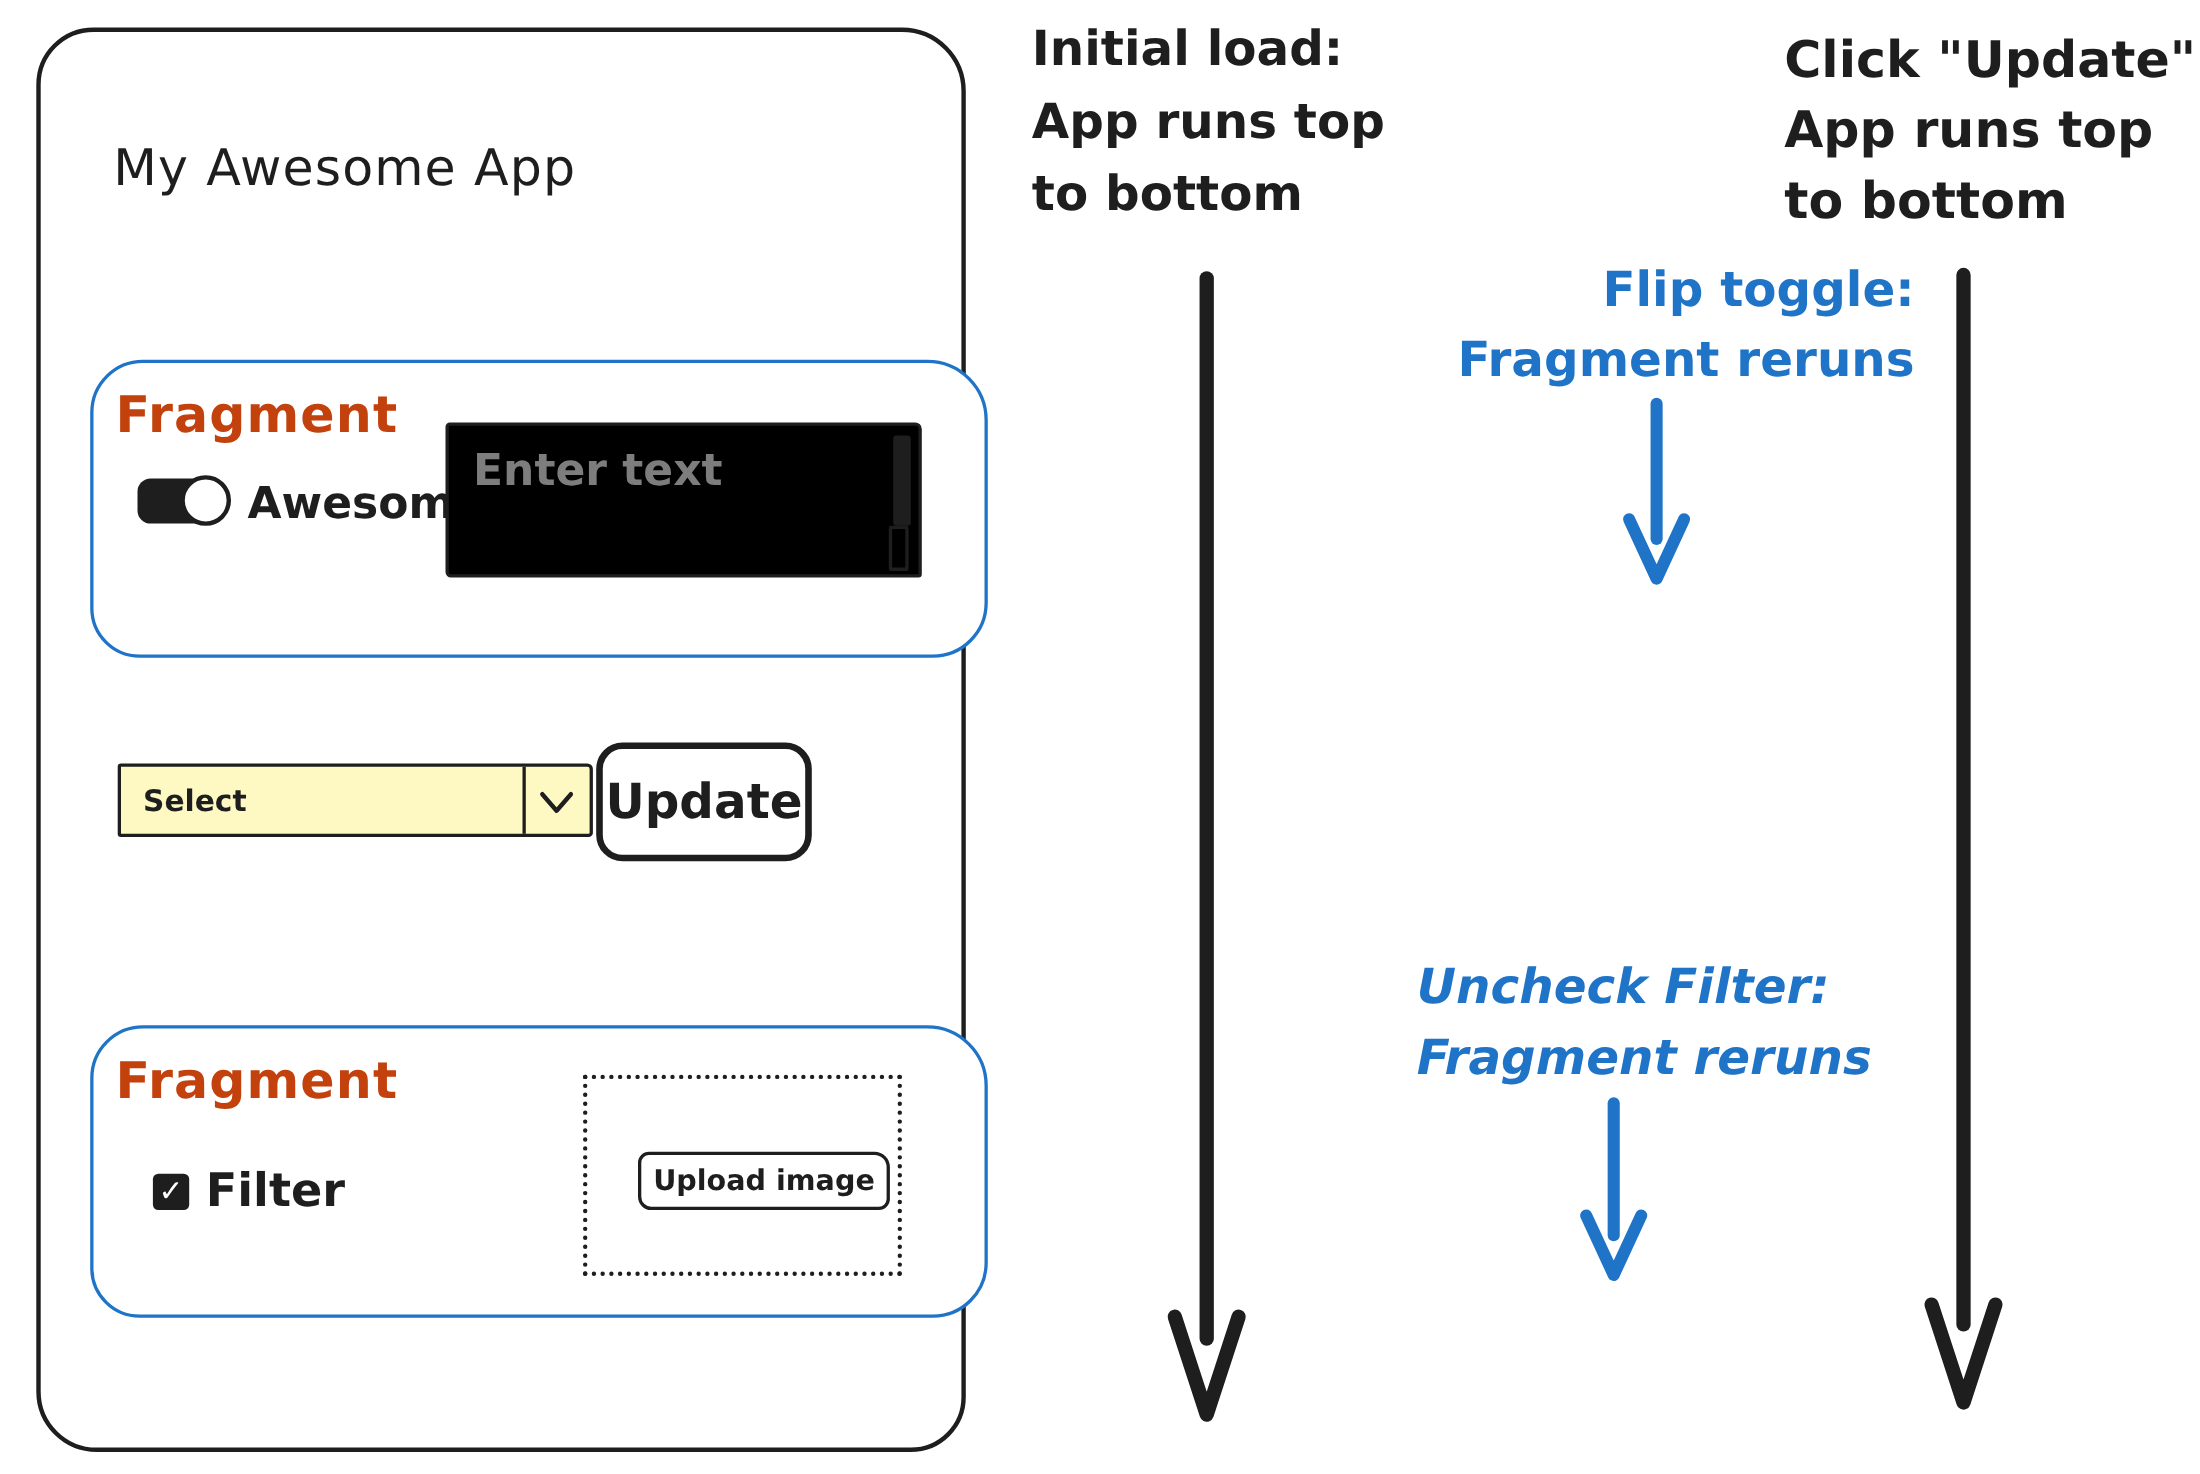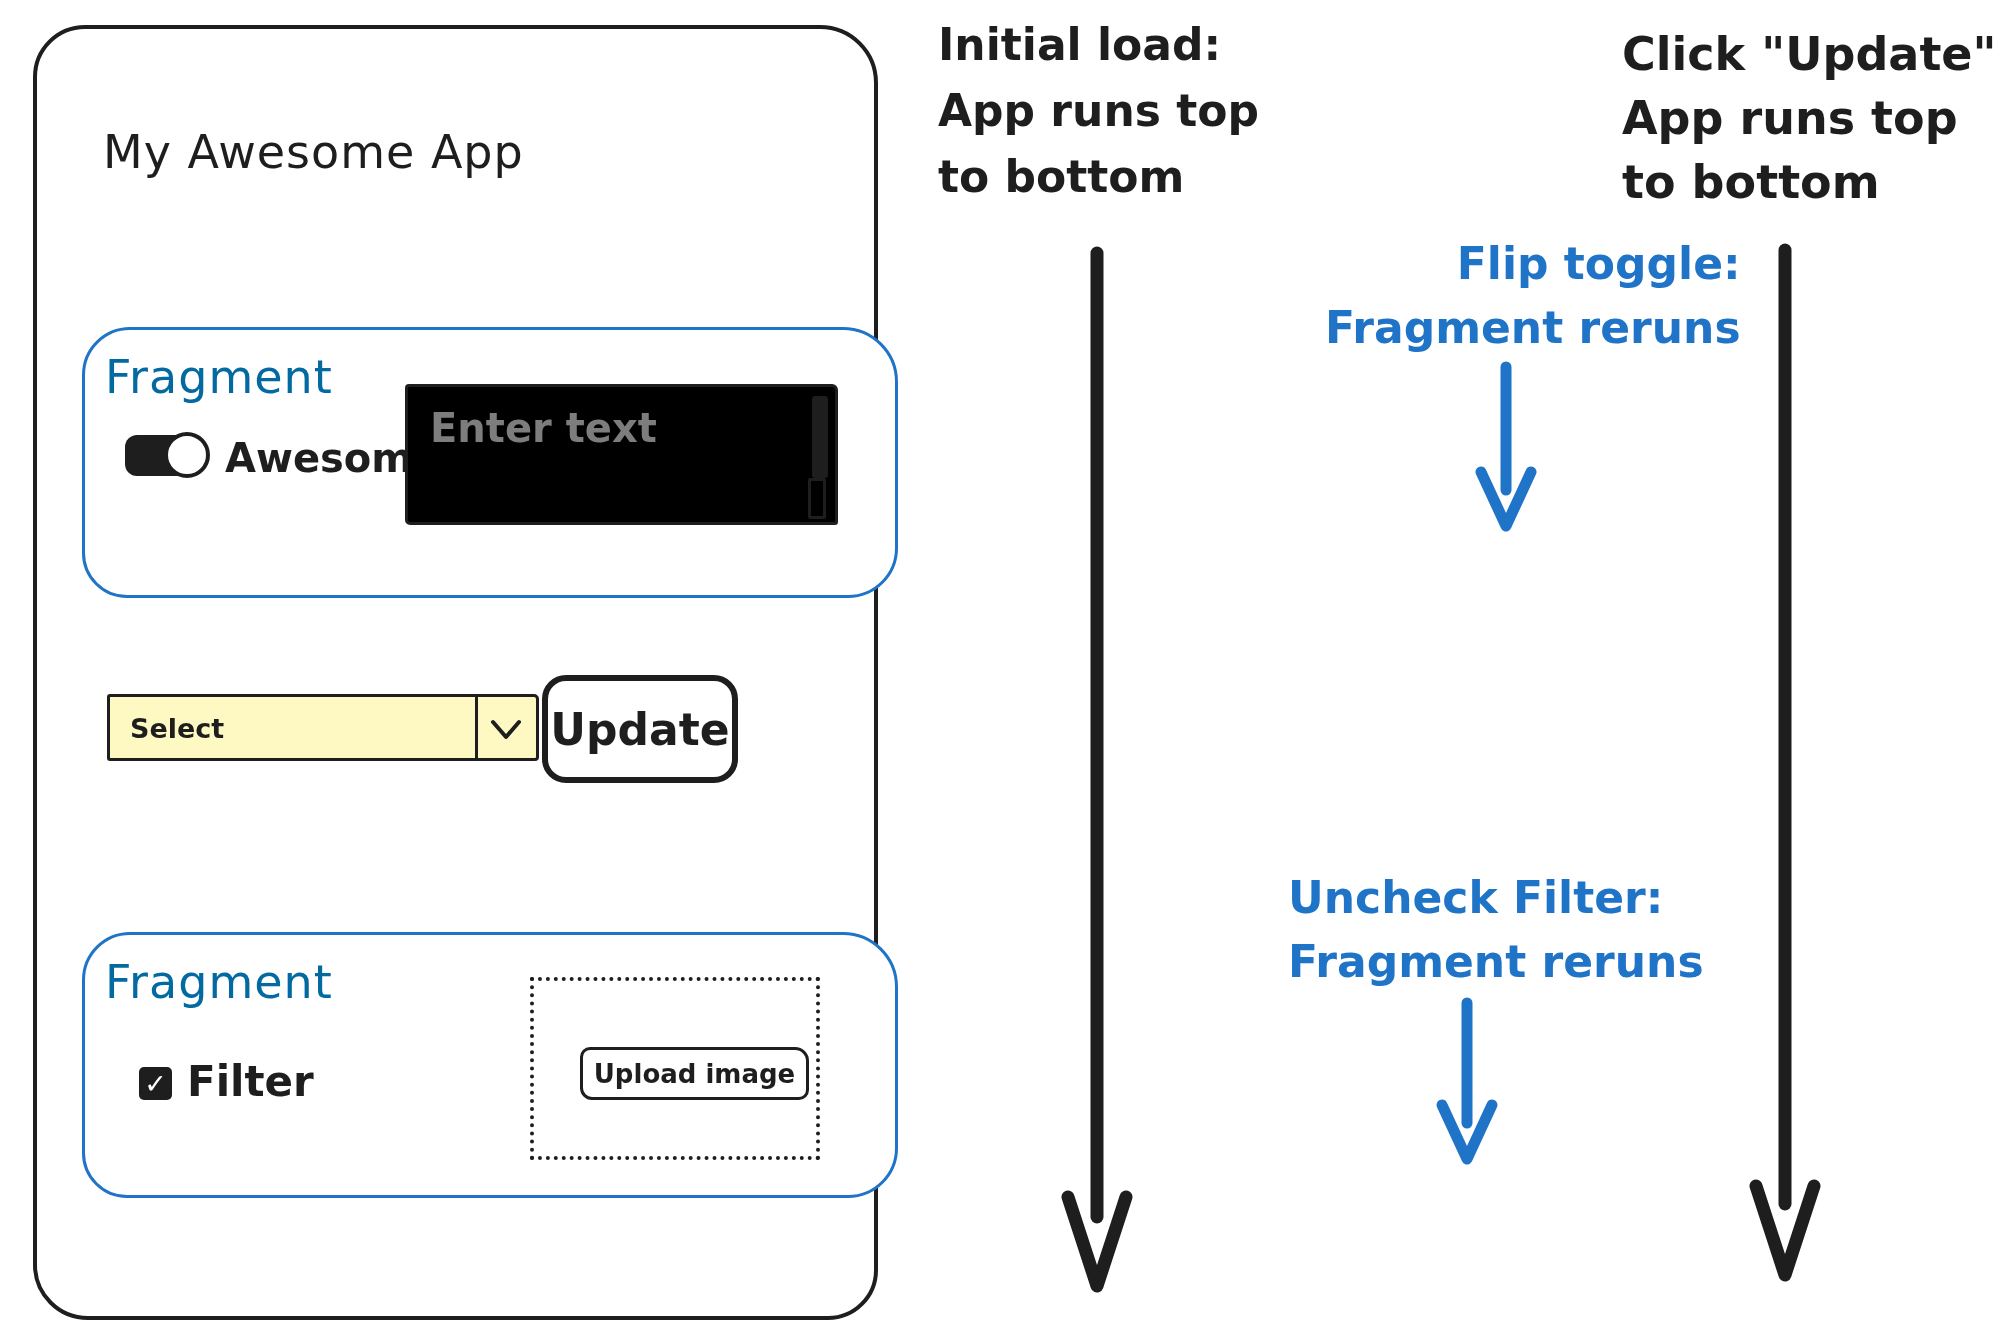--- a/index.html
+++ b/index.html
@@ -13,21 +13,21 @@
     left:33px;top:25px;width:837px;height:1287px;
     border:4px solid #1e1e1e;border-radius:52px 58px 50px 55px;background:#fff;
   }
   .app-title{left:66px;top:96px;font-size:46px;font-weight:400;letter-spacing:1px;}
   .fragment-box{
     left:45px;width:810px;border:3.5px solid #1f74c7;background:#fff;
     border-radius:48px 55px 50px 45px;
   }
   .fragment-1{top:298px;height:265px;}
   .fragment-2{top:903px;height:260px;}
-  .fragment-label{left:20px;top:20px;position:absolute;font-size:46px;font-weight:400;color:#0369a1;letter-spacing:1px;}
+  .fragment-label{left:20px;top:20px;position:absolute;font-size:46px;font-weight:700;color:#c2410c;letter-spacing:1px;}
   
   .toggle{left:40px;top:102px;position:absolute;width:90px;height:47px;cursor:pointer;}
   .toggle-track{position:absolute;left:0;top:3px;width:72px;height:41px;background:#1e1e1e;border-radius:12px;}
   .toggle-knob{position:absolute;left:39px;top:0;width:46px;height:46px;background:#fff;border:4px solid #1e1e1e;border-radius:50%;box-sizing:border-box;}
   .toggle-label{left:140px;top:105px;position:absolute;font-size:40px;font-weight:600;}
   
   .text-area{
     left:320px;top:54px;position:absolute;width:433px;height:141px;
     border:3.5px solid #1e1e1e;border-radius:4px 6px 3px 5px;box-sizing:border-box;background:#000000;
   }
@@ -60,21 +60,21 @@
     background:#fff;box-sizing:border-box;display:flex;align-items:center;justify-content:center;
     font-size:26px;font-weight:600;cursor:pointer;
   }
   
   .ann{line-height:66px;font-size:44px;font-weight:600;white-space:nowrap;}
   .ann-black{color:#1e1e1e;}
   .ann-blue{color:#1f74c7;}
   .ann-initial{left:938px;top:12px;}
   .ann-click{left:1622px;top:22px;font-size:46px;line-height:64px;}
   .ann-flip{left:1325px;top:232px;font-size:44px;line-height:64px;text-align:right;}
-  .ann-uncheck{left:1288px;top:866px;font-size:44px;line-height:64px;}
+  .ann-uncheck{left:1288px;top:866px;font-size:44px;line-height:64px;font-style:italic;}
   svg{display:block;}
 </style>
 </head>
 <body>
 
 <div id="canvas">
 
   <div class="abs app-window">
 
     <div class="abs app-title">My Awesome App</div>

